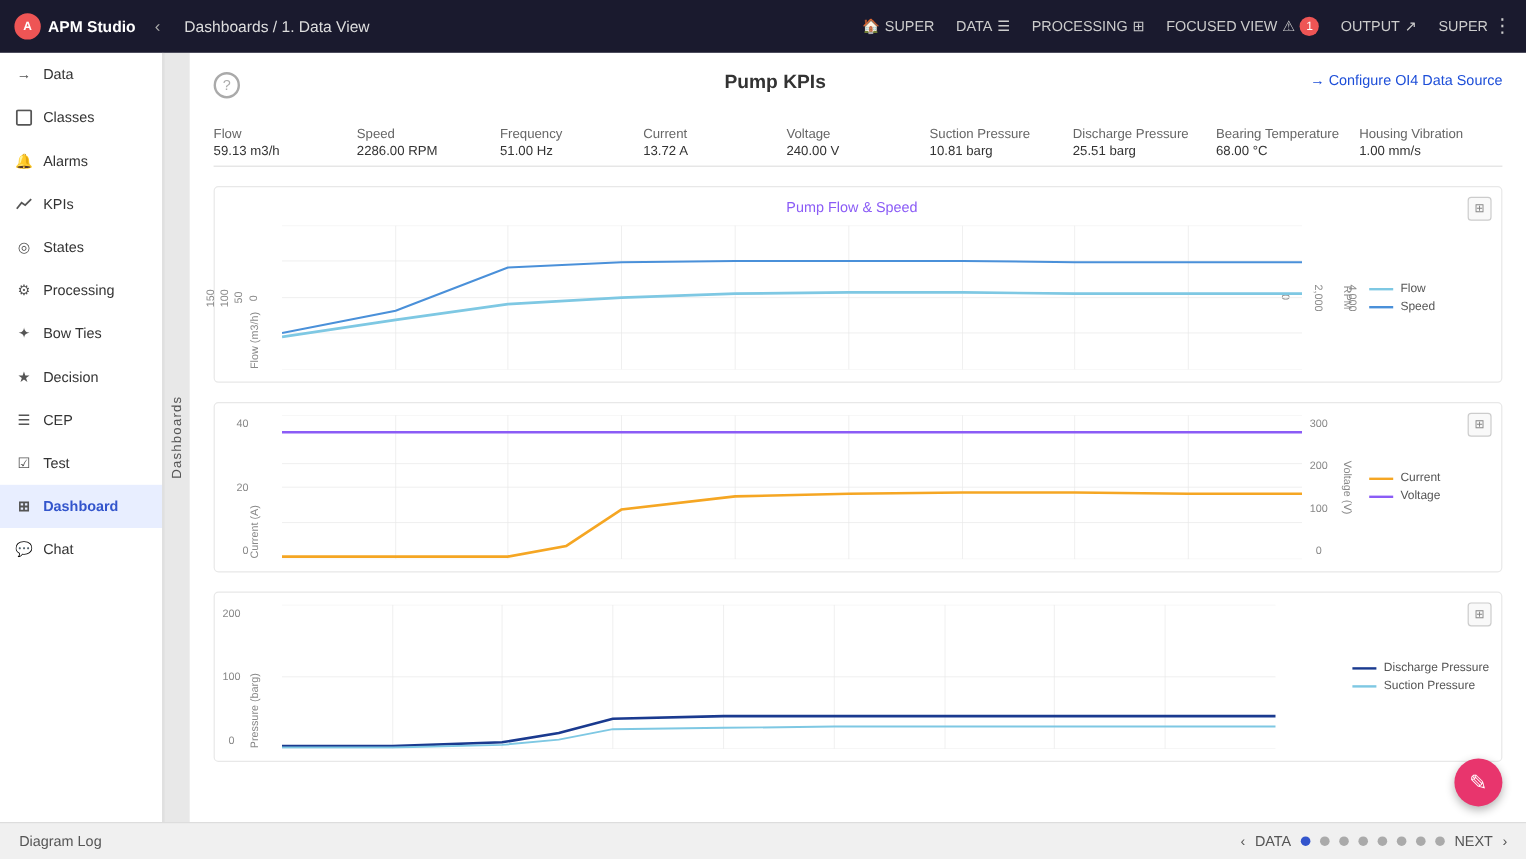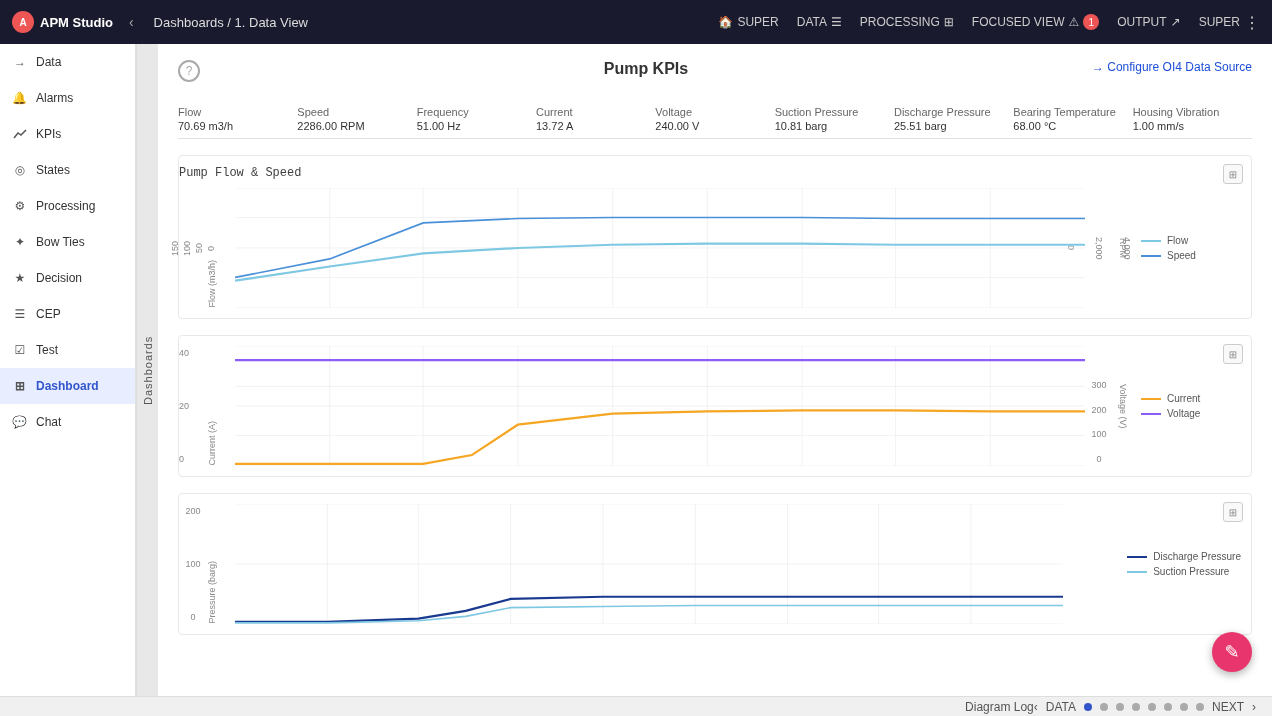--- a/index.html
+++ b/index.html
@@ -94,25 +94,25 @@
 
     
     .chart-container {
       border: 1px solid #e8e8e8;
       border-radius: 4px;
       padding: 10px 10px 10px 0;
       background: #fff;
       position: relative;
     }
     .chart-title {
+      text-align: center;
       font-size: 12px;
       font-weight: 500;
-      color: #404040;
+      color: #8b5cf6;
       margin-bottom: 8px;
-      font-family: Liberation Mono, monospace;
     }
     .chart-icon-btn {
       position: absolute; top: 8px; right: 8px;
       width: 20px; height: 20px; border: 1px solid #ccc; border-radius: 3px;
       display: flex; align-items: center; justify-content: center;
       cursor: pointer; background: #f9f9f9; color: #888; font-size: 10px;
     }
     .chart-body {
       display: flex;
       align-items: stretch;
@@ -164,29 +164,29 @@
       color: #555;
     }
     .legend-line {
       width: 20px;
       height: 2px;
       flex-shrink: 0;
     }
 
     
     .bottom-bar {
-      height: 20px;
+      height: 31px;
       background: #f0f0f0;
       border-top: 1px solid #ddd;
       display: flex;
       align-items: center;
       padding: 0 16px;
       font-size: 12px;
       color: #555;
-      justify-content: flex-end;
+      justify-content: space-between;
       flex-shrink: 0;
     }
     .bottom-bar-left { cursor: pointer; }
     .pagination { display: flex; align-items: center; gap: 8px; }
     .dot { width: 8px; height: 8px; border-radius: 50%; background: #aaa; display: inline-block; }
     .dot.active { background: #3355cc; }
     .nav-arrow { cursor: pointer; color: #555; font-size: 12px; }
 
     
     .fab {
@@ -247,20 +247,28 @@
 </div>
 
 <div class="main-layout">
 
   <div class="sidebar">
     <div class="sidebar-item">
       <span class="sidebar-icon">→</span>
       <span>Data</span>
     </div>
     <div class="sidebar-item">
+      <span class="sidebar-icon">
+        <svg width="14" height="14" viewBox="0 0 14 14">
+            <rect x="1" y="1" width="12" height="12" rx="1" fill="none" stroke="#555" stroke-width="1.5"></rect>
+          </svg>
+      </span>
+      <span>Classes</span>
+    </div>
+    <div class="sidebar-item">
       <span class="sidebar-icon">🔔</span>
       <span>Alarms</span>
     </div>
     <div class="sidebar-item">
       <span class="sidebar-icon">
         <svg width="14" height="14" viewBox="0 0 14 14">
             <polyline points="1,11 5,6 8,8 13,3" fill="none" stroke="#555" stroke-width="1.5"></polyline>
           </svg>
       </span>
       <span>KPIs</span>
@@ -308,21 +316,21 @@
       <div class="pump-title">Pump KPIs</div>
       <div class="pump-configure">
         <span>→ </span>
         <span>Configure OI4 Data Source</span>
       </div>
     </div>
 
     <div class="pump-stats">
       <div class="pump-stat-col">
         <div class="pump-stat-label">Flow</div>
-        <div class="pump-stat-value">70.69 m3/h</div>
+        <div class="pump-stat-value">59.13 m3/h</div>
       </div>
       <div class="pump-stat-col">
         <div class="pump-stat-label">Speed</div>
         <div class="pump-stat-value">2286.00 RPM</div>
       </div>
       <div class="pump-stat-col">
         <div class="pump-stat-label">Frequency</div>
         <div class="pump-stat-value">51.00 Hz</div>
       </div>
       <div class="pump-stat-col">
@@ -416,21 +424,21 @@
             <div class="legend-line" style="background:#4a90d9;"></div>
             <span>Speed</span>
           </div>
         </div>
       </div>
     </div>
 
     <div class="chart-container">
       <div class="chart-icon-btn">⊞</div>
       <div class="chart-body">
-        <div style="display:flex;flex-direction:column;align-items:flex-start;justify-content:space-between;width:28px;flex-shrink:0;padding:2px 0;">
+        <div style="display:flex;flex-direction:column;align-items:flex-end;justify-content:space-between;width:28px;flex-shrink:0;padding:2px 0;">
           <span style="font-size:9px;color:#888">40</span>
           <span style="font-size:9px;color:#888">20</span>
           <span style="font-size:9px;color:#888">0</span>
         </div>
         <div style="display:flex;flex-direction:column;justify-content:flex-end;width:28px;flex-shrink:0;">
           <div style="writing-mode:vertical-rl;transform:rotate(180deg);font-size:9px;color:#888;text-align:center;">Current (A)</div>
         </div>
         <div class="chart-svg-area">
           <svg viewBox="0 0 700 110" preserveAspectRatio="none" width="100%" height="100%">
             <line x1="0" y1="0" x2="700" y2="0" stroke="#e8e8e8" stroke-width="0.5"></line>
@@ -454,21 +462,21 @@
             <text x="70" y="123" font-size="8" fill="#888">13:25:50</text>
             <text x="147" y="123" font-size="8" fill="#888">13:26:00</text>
             <text x="224" y="123" font-size="8" fill="#888">13:26:10</text>
             <text x="302" y="123" font-size="8" fill="#888">13:26:20</text>
             <text x="380" y="123" font-size="8" fill="#888">13:26:30</text>
             <text x="458" y="123" font-size="8" fill="#888">13:26:40</text>
             <text x="536" y="123" font-size="8" fill="#888">13:26:50</text>
             <text x="614" y="123" font-size="8" fill="#888">13:27:00</text>
           </svg>
         </div>
-        <div style="display:flex;flex-direction:column;align-items:center;justify-content:space-between;width:28px;flex-shrink:0;padding:2px 0;margin-top:32px;">
+        <div style="display:flex;flex-direction:column;align-items:center;justify-content:space-between;width:28px;flex-shrink:0;padding:2px 0;">
           <span style="font-size:9px;color:#888">300</span>
           <span style="font-size:9px;color:#888">200</span>
           <span style="font-size:9px;color:#888">100</span>
           <span style="font-size:9px;color:#888">0</span>
         </div>
         <div style="writing-mode:vertical-rl;font-size:9px;color:#888;display:flex;align-items:center;justify-content:center;width:20px;flex-shrink:0;">Voltage (V)</div>
         <div class="chart-legend">
           <div class="legend-item">
             <div class="legend-line" style="background:#f5a623;"></div>
             <span>Current</span>

